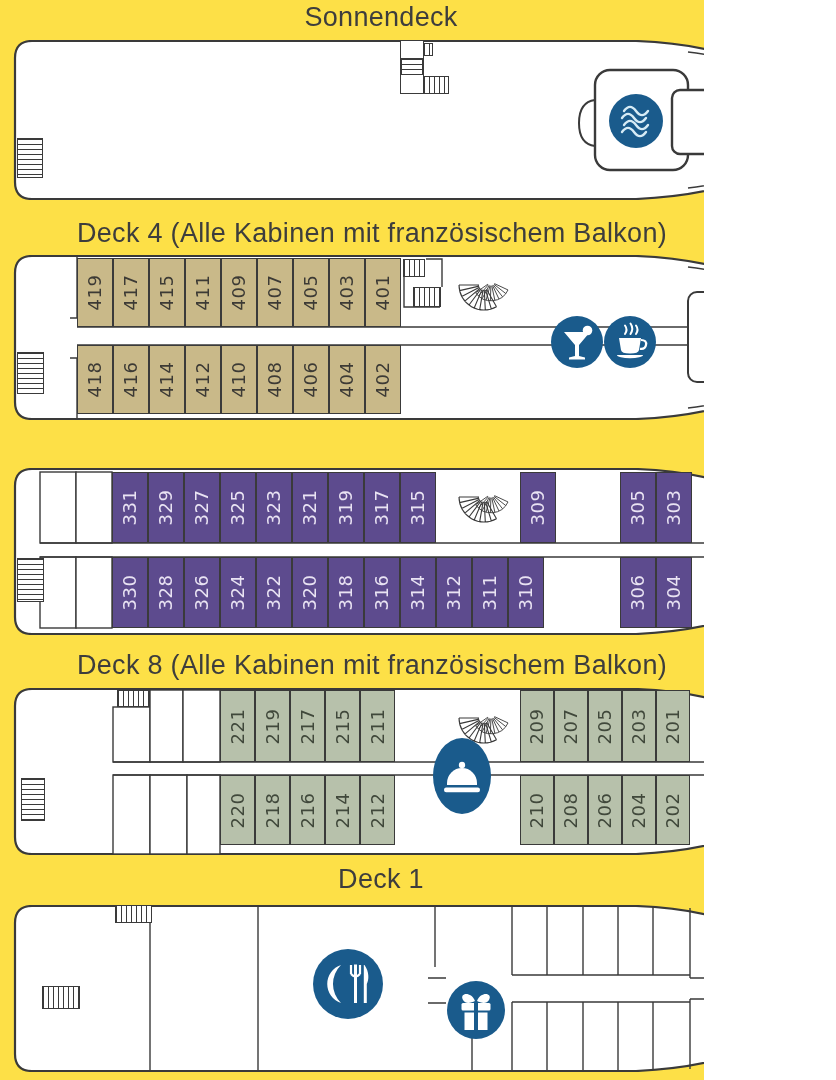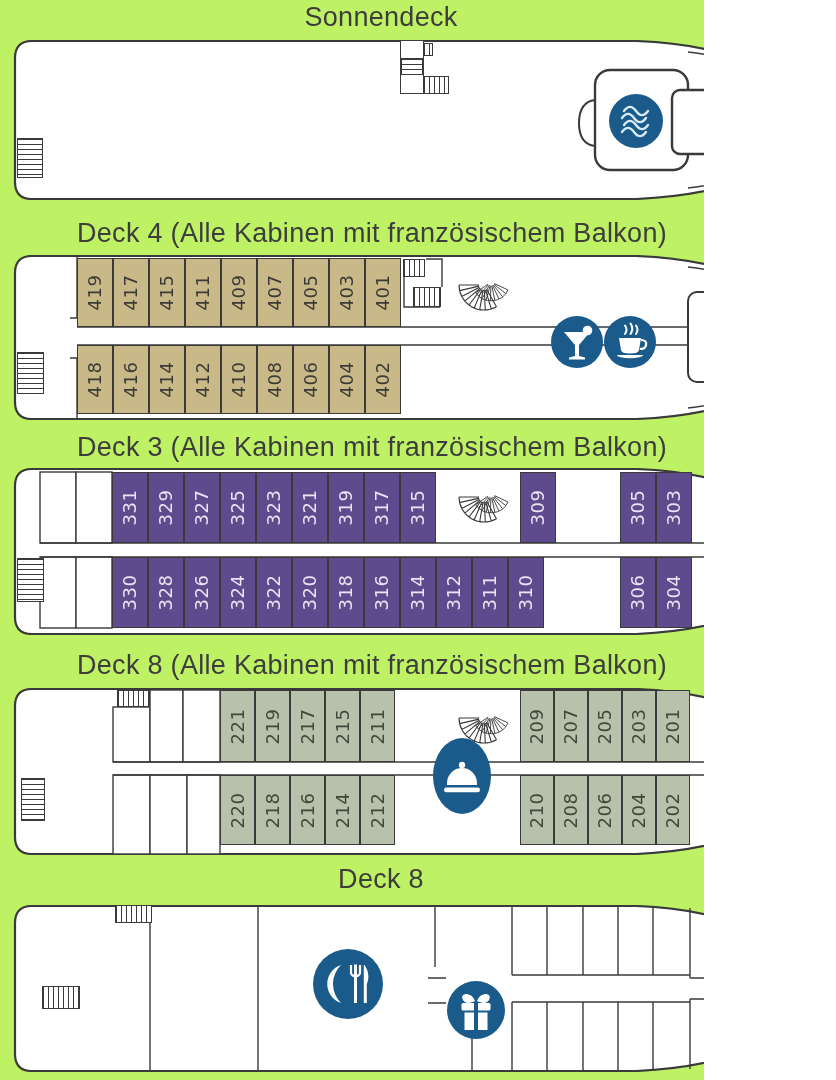--- a/index.html
+++ b/index.html
@@ -1,40 +1,39 @@
 <!DOCTYPE html>
 <html><head>
 <meta charset="utf-8">
 <style>
   :root{ --outline:#3a3a3a; }
   html,body{margin:0;padding:0;background:#fff;}
-  #stage{position:relative;width:704px;height:1080px;background:#bef264;overflow:hidden;
+  #stage{position:relative;width:704px;height:1080px;background:#fde047;overflow:hidden;
          font-family:"Liberation Sans",sans-serif;}
   .deck-title{position:absolute;text-align:center;font-size:27px;font-weight:400;
               color:#3d3d3d;letter-spacing:.3px;white-space:nowrap;}
   .hull{position:absolute;left:0;}
   .cabin{position:absolute;border:1.6px solid var(--outline);box-sizing:border-box;
          display:flex;align-items:center;justify-content:center;}
   .cabin-num{transform:rotate(-90deg);font-family:"DejaVu Sans",sans-serif;
              font-size:18px;letter-spacing:.5px;white-space:nowrap;}
   .hatch{position:absolute;border:1.5px solid var(--outline);box-sizing:border-box;background:#fff;}
   .hatch.h{background-image:repeating-linear-gradient(180deg,var(--outline) 0 1.4px,transparent 1.4px 5px);}
   .hatch.v{background-image:repeating-linear-gradient(90deg,var(--outline) 0 1.4px,transparent 1.4px 5px);}
   .struct{position:absolute;border:1.5px solid var(--outline);box-sizing:border-box;background:#fff;}
 </style>
 </head>
 <body>
 
 <div id="stage">
 
   <div class="deck-title" style="left:0;top:2px;width:762px;">Sonnendeck</div>
   <div class="deck-title" style="left:0;top:218px;width:744px;">Deck 4 (Alle Kabinen mit französischem Balkon)</div>
-  <div class="deck-title" style="left:0;top:432px;width:744px;">Deck 3 (Alle Kabinen mit französischem Balkon)</div>
   <div class="deck-title" style="left:0;top:650px;width:744px;">Deck 8 (Alle Kabinen mit französischem Balkon)</div>
-  <div class="deck-title" style="left:0;top:864px;width:762px;">Deck 8</div>
+  <div class="deck-title" style="left:0;top:864px;width:762px;">Deck 1</div>
 
   <svg class="hull" style="top:40px" width="836" height="160" viewBox="0 0 836 160">
     <path d="M 32 1 H 636 C 733 5 789 33 815 74 Q 818 80 815 86 C 789 127 733 155 636 159 H 32 Q 15 159 15 142 V 18 Q 15 1 32 1 Z" fill="#fff" stroke="#3a3a3a" stroke-width="2.2"></path>
     <path d="M 688 12 C 756 20 793 44 806 80 C 793 116 756 140 688 148" fill="none" stroke="#3a3a3a" stroke-width="1.4"></path>
     <g>
       <path d="M 595 60 q -16 2 -16 23 q 0 21 16 23" fill="none" stroke="#3a3a3a" stroke-width="2"></path>
       <rect x="595" y="30" width="93" height="100" rx="15" fill="#fff" stroke="#3a3a3a" stroke-width="2.4"></rect>
       <rect x="672" y="50" width="40" height="64" rx="8" fill="#fff" stroke="#3a3a3a" stroke-width="2.4"></rect>
       <circle cx="636" cy="81" r="27" fill="#1a5b8c"></circle>
       <g stroke="#d6ebf5" stroke-width="2.4" fill="none" stroke-linecap="round">

